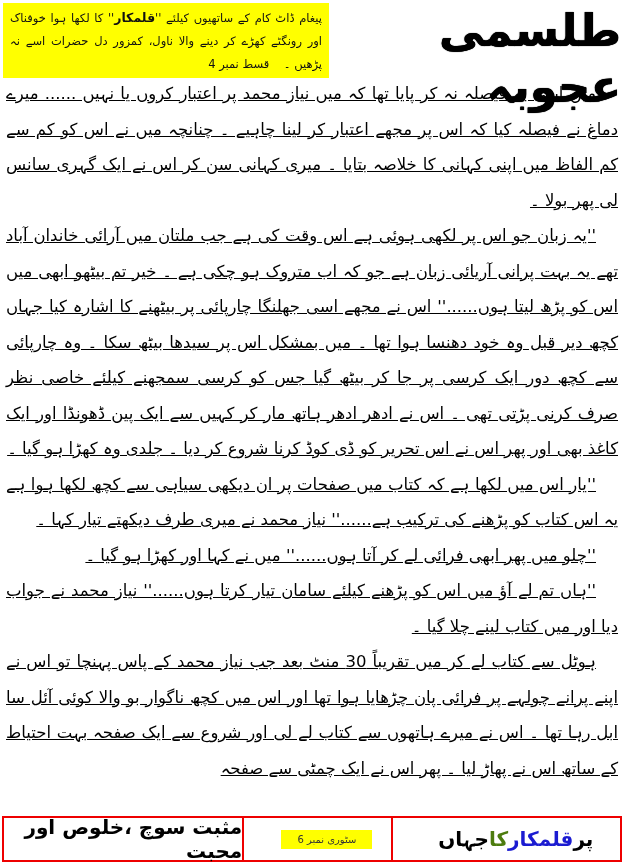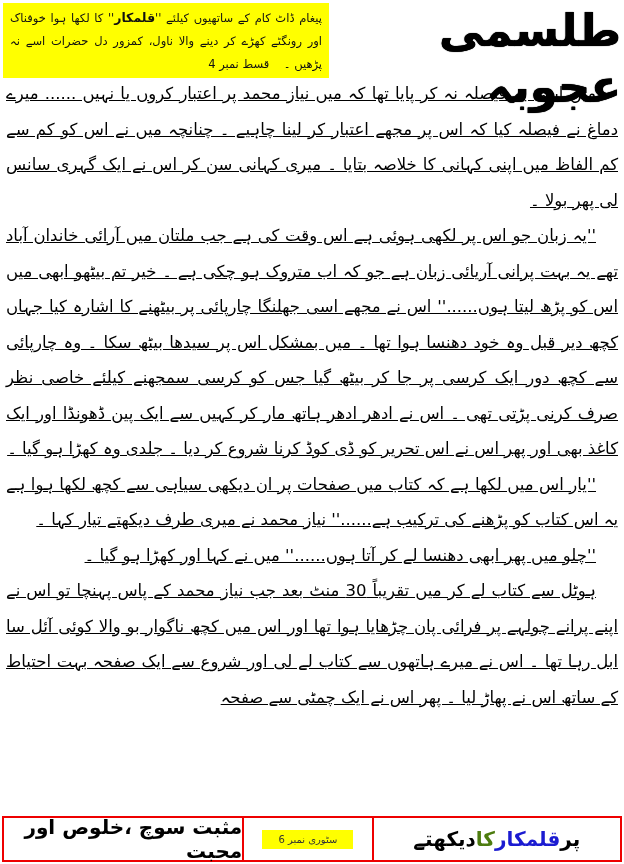--- a/index.html
+++ b/index.html
@@ -16,21 +16,21 @@
   .page-title{font-size:45px;font-weight:bold;color:#000;line-height:56px;letter-spacing:-1px;
               text-shadow:0 0 1px #000, 0.5px 0 0 #000;}
 
   
   .body-text{padding:10px 6px 0 6px;font-size:16.5px;line-height:35.5px;color:#000;
              text-align:justify;direction:rtl;}
   .body-text p{margin:0;text-indent:22px;text-decoration:underline;}
 
   
   .footer{position:absolute;left:2px;right:2px;bottom:2px;height:46px;border:2px solid #ee0000;
-          background:#fff;display:flex;direction:ltr;box-sizing:border-box;}
+          background:#fff;display:flex;direction:ltr;box-sizing:border-box;gap:19px;}
   .footer-cell{display:flex;align-items:center;justify-content:center;box-sizing:border-box;}
   .footer-left{width:39%;border-right:2px solid #ee0000;font-size:20px;font-weight:bold;color:#000;direction:rtl;}
   .footer-mid{width:21%;border-right:2px solid #ee0000;}
   .badge{background:#ffff00;font-size:10px;padding:4px 16px;color:#333;direction:rtl;white-space:nowrap;}
   .footer-right{flex:1;font-size:20px;font-weight:bold;direction:rtl;white-space:nowrap;}
   .c-red{color:#4d7c0f;}
   .c-black{color:#000000;}
   .c-blue{color:#1b1bd1;}
 </style>
 </head>
@@ -44,30 +44,31 @@
     </div>
     <div class="title-wrap">
       <div class="page-title">طلسمی عجوبہ</div>
     </div>
   </div>
 
   <div class="body-text">
     <p>میں ابھی یہ فیصلہ نہ کر پایا تھا کہ میں نیاز محمد پر اعتبار کروں یا نہیں ...... میرے دماغ نے فیصلہ کیا کہ اس پر مجھے اعتبار کر لینا چاہیے ۔ چنانچہ میں نے اس کو کم سے کم الفاظ میں اپنی کہانی کا خلاصہ بتایا ۔ میری کہانی سن کر اس نے ایک گہری سانس لی پھر بولا ۔</p>
     <p>''یہ زبان جو اس پر لکھی ہوئی ہے اس وقت کی ہے جب ملتان میں آرائی خاندان آباد تھے یہ بہت پرانی آریائی زبان ہے جو کہ اب متروک ہو چکی ہے ۔ خیر تم بیٹھو ابھی میں اس کو پڑھ لیتا ہوں......'' اس نے مجھے اسی جھلنگا چارپائی پر بیٹھنے کا اشارہ کیا جہاں کچھ دیر قبل وہ خود دھنسا ہوا تھا ۔ میں بمشکل اس پر سیدھا بیٹھ سکا ۔ وہ چارپائی سے کچھ دور ایک کرسی پر جا کر بیٹھ گیا جس کو کرسی سمجھنے کیلئے خاصی نظر صرف کرنی پڑتی تھی ۔ اس نے ادھر ادھر ہاتھ مار کر کہیں سے ایک پین ڈھونڈا اور ایک کاغذ بھی اور پھر اس نے اس تحریر کو ڈی کوڈ کرنا شروع کر دیا ۔ جلدی وہ کھڑا ہو گیا ۔</p>
     <p>''یار اس میں لکھا ہے کہ کتاب میں صفحات پر ان دیکھی سیاہی سے کچھ لکھا ہوا ہے یہ اس کتاب کو پڑھنے کی ترکیب ہے......'' نیاز محمد نے میری طرف دیکھتے تیار کہا ۔</p>
-    <p>''چلو میں پھر ابھی دھنسا لے کر آتا ہوں......'' میں نے کہا اور کھڑا ہو گیا ۔</p>
+    <p>''چلو میں پھر ابھی فرائی لے کر آتا ہوں......'' میں نے کہا اور کھڑا ہو گیا ۔</p>
+    <p>''ہاں تم لے آؤ میں اس کو پڑھنے کیلئے سامان تیار کرتا ہوں......'' نیاز محمد نے جواب دیا اور میں کتاب لینے چلا گیا ۔</p>
     <p>ہوٹل سے کتاب لے کر میں تقریباً 30 منٹ بعد جب نیاز محمد کے پاس پہنچا تو اس نے اپنے پرانے چولہے پر فرائی پان چڑھایا ہوا تھا اور اس میں کچھ ناگوار بو والا کوئی آئل سا ابل رہا تھا ۔ اس نے میرے ہاتھوں سے کتاب لے لی اور شروع سے ایک صفحہ بہت احتیاط کے ساتھ اس نے پھاڑ لیا ۔ پھر اس نے ایک چمٹی سے صفحہ</p>
   </div>
 
   <div class="footer">
     <div class="footer-cell footer-left">مثبت سوچ ،خلوص اور محبت</div>
     <div class="footer-cell footer-mid">
       <span class="badge">سٹوری نمبر 6</span>
     </div>
     <div class="footer-cell footer-right">
         <span class="c-black"> پر </span>
         <span class="c-blue">قلمکار</span>
         <span class="c-red"> کا </span>
-        <span class="c-black">دیکھتے</span>
+        <span class="c-black">جہاں</span>
     </div>
   </div>
 
 </div>
 
 </body></html>

